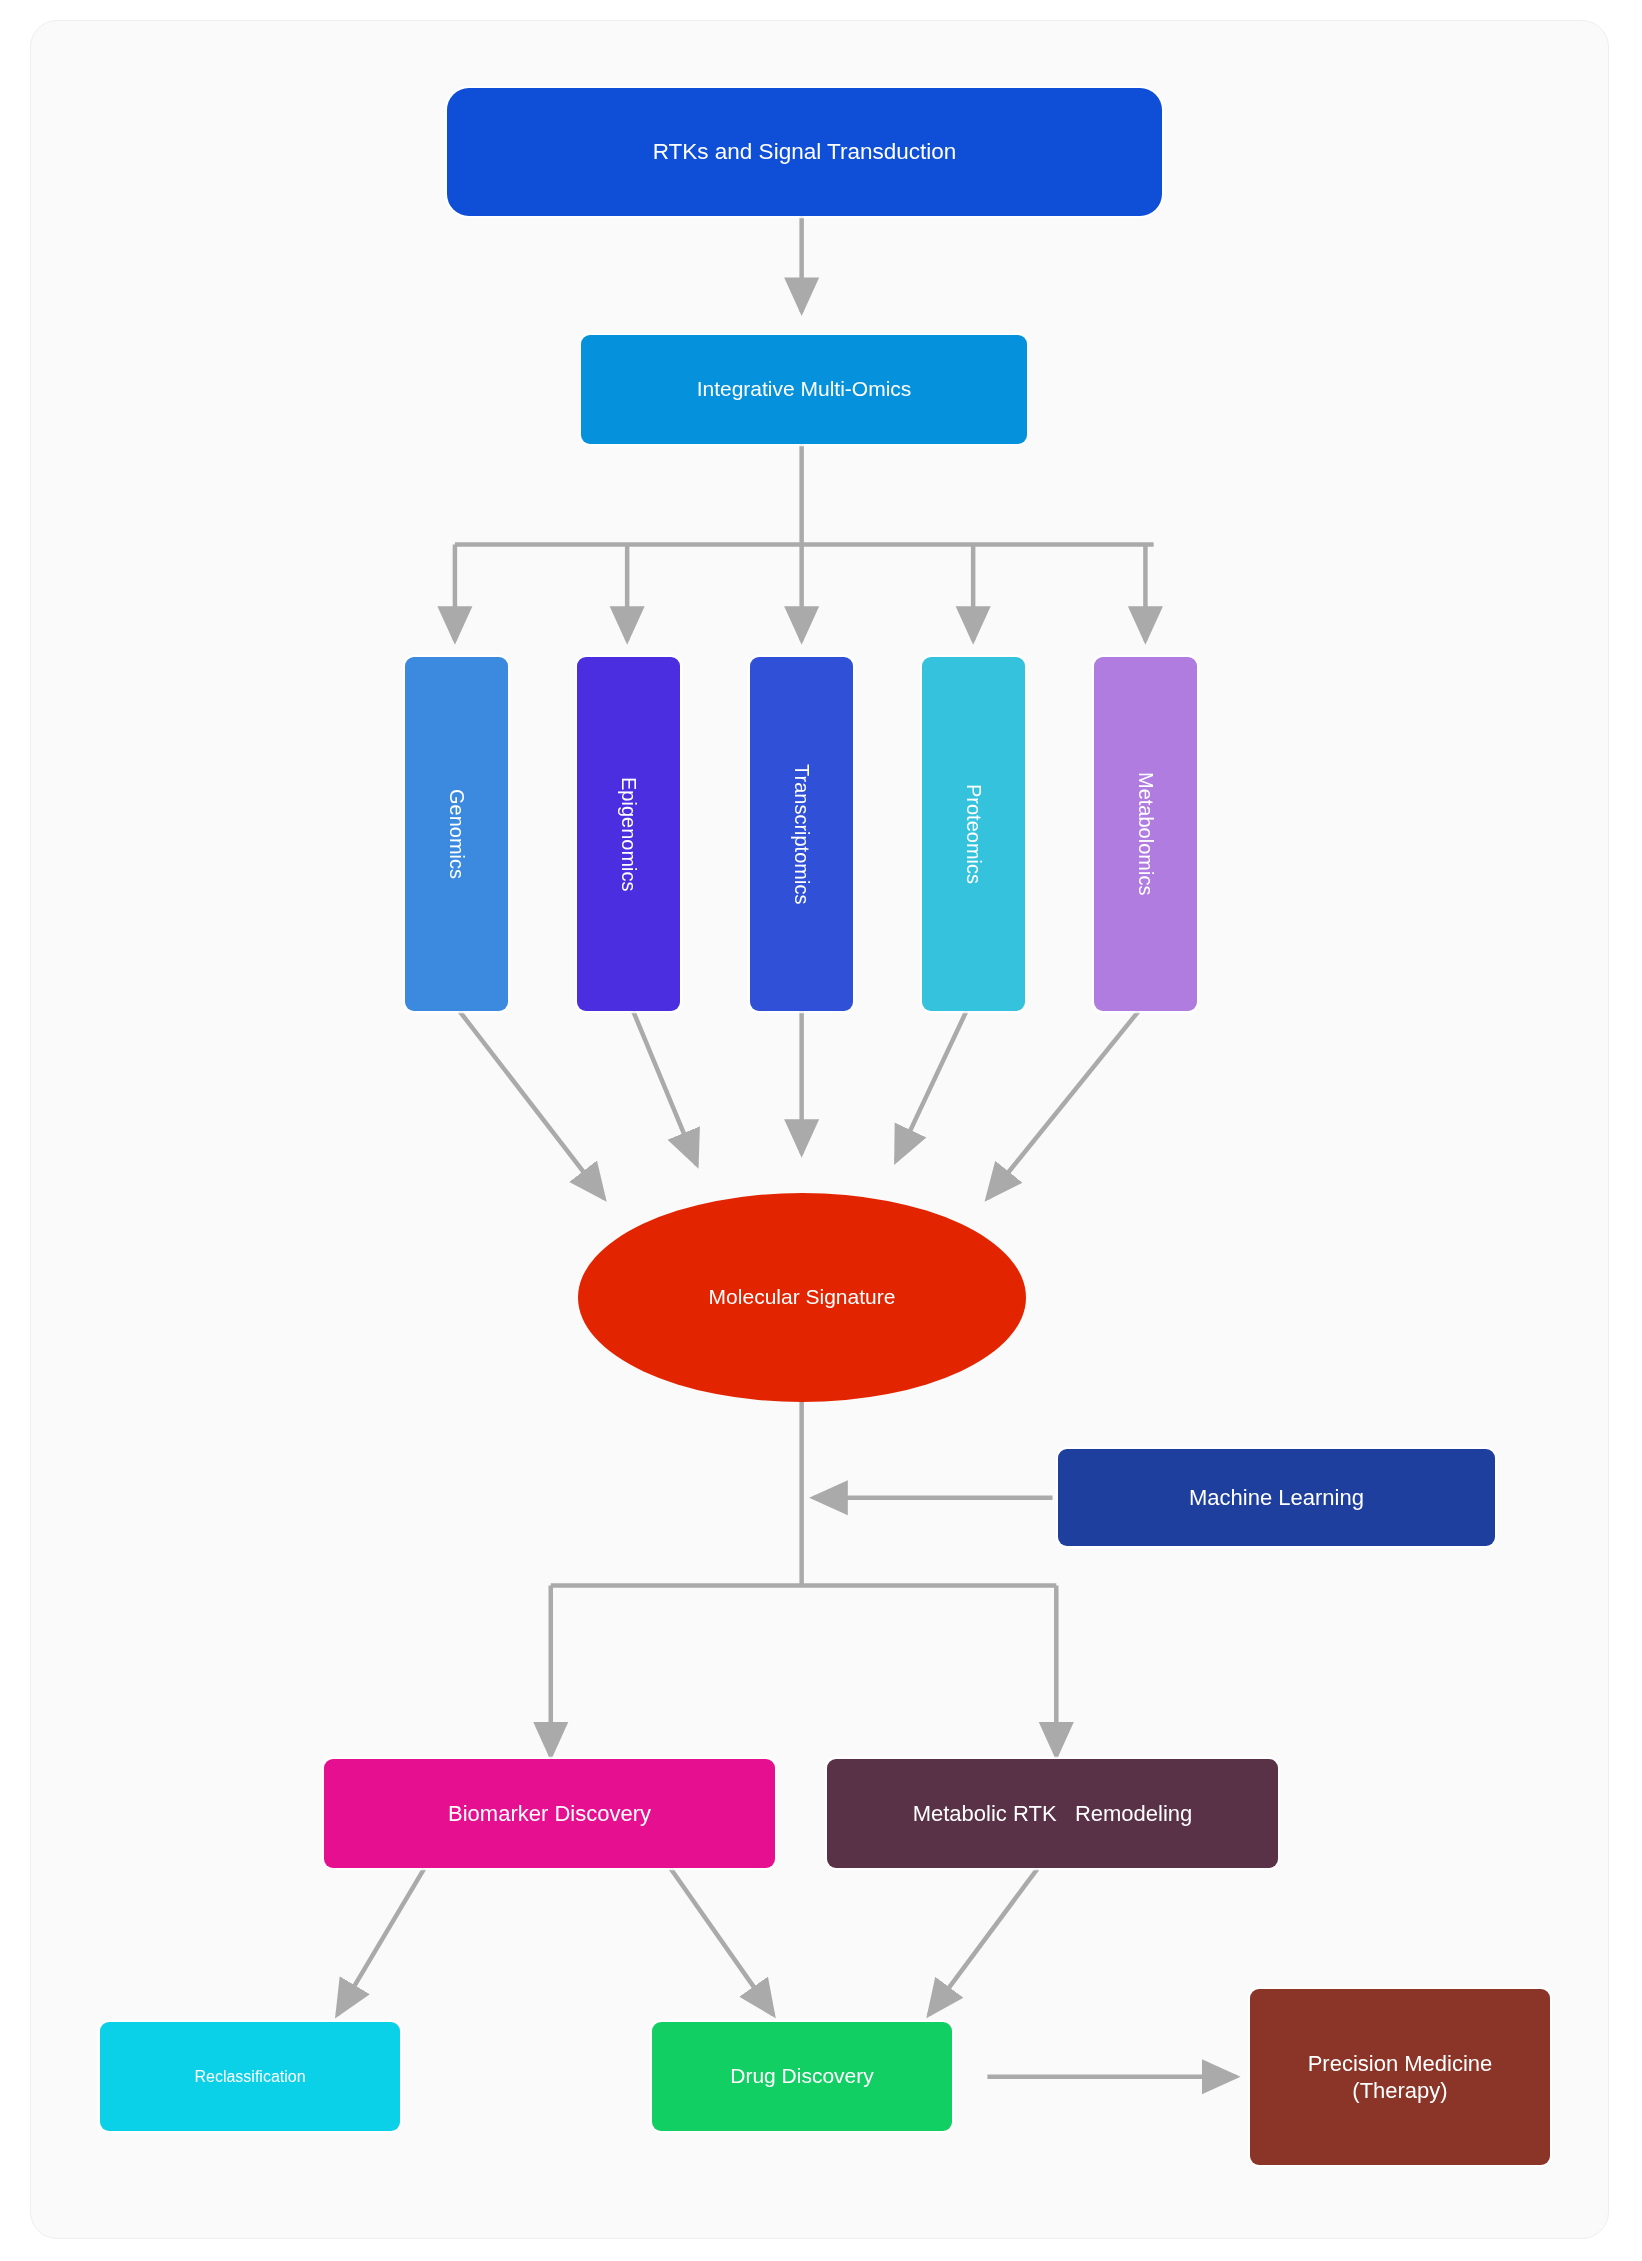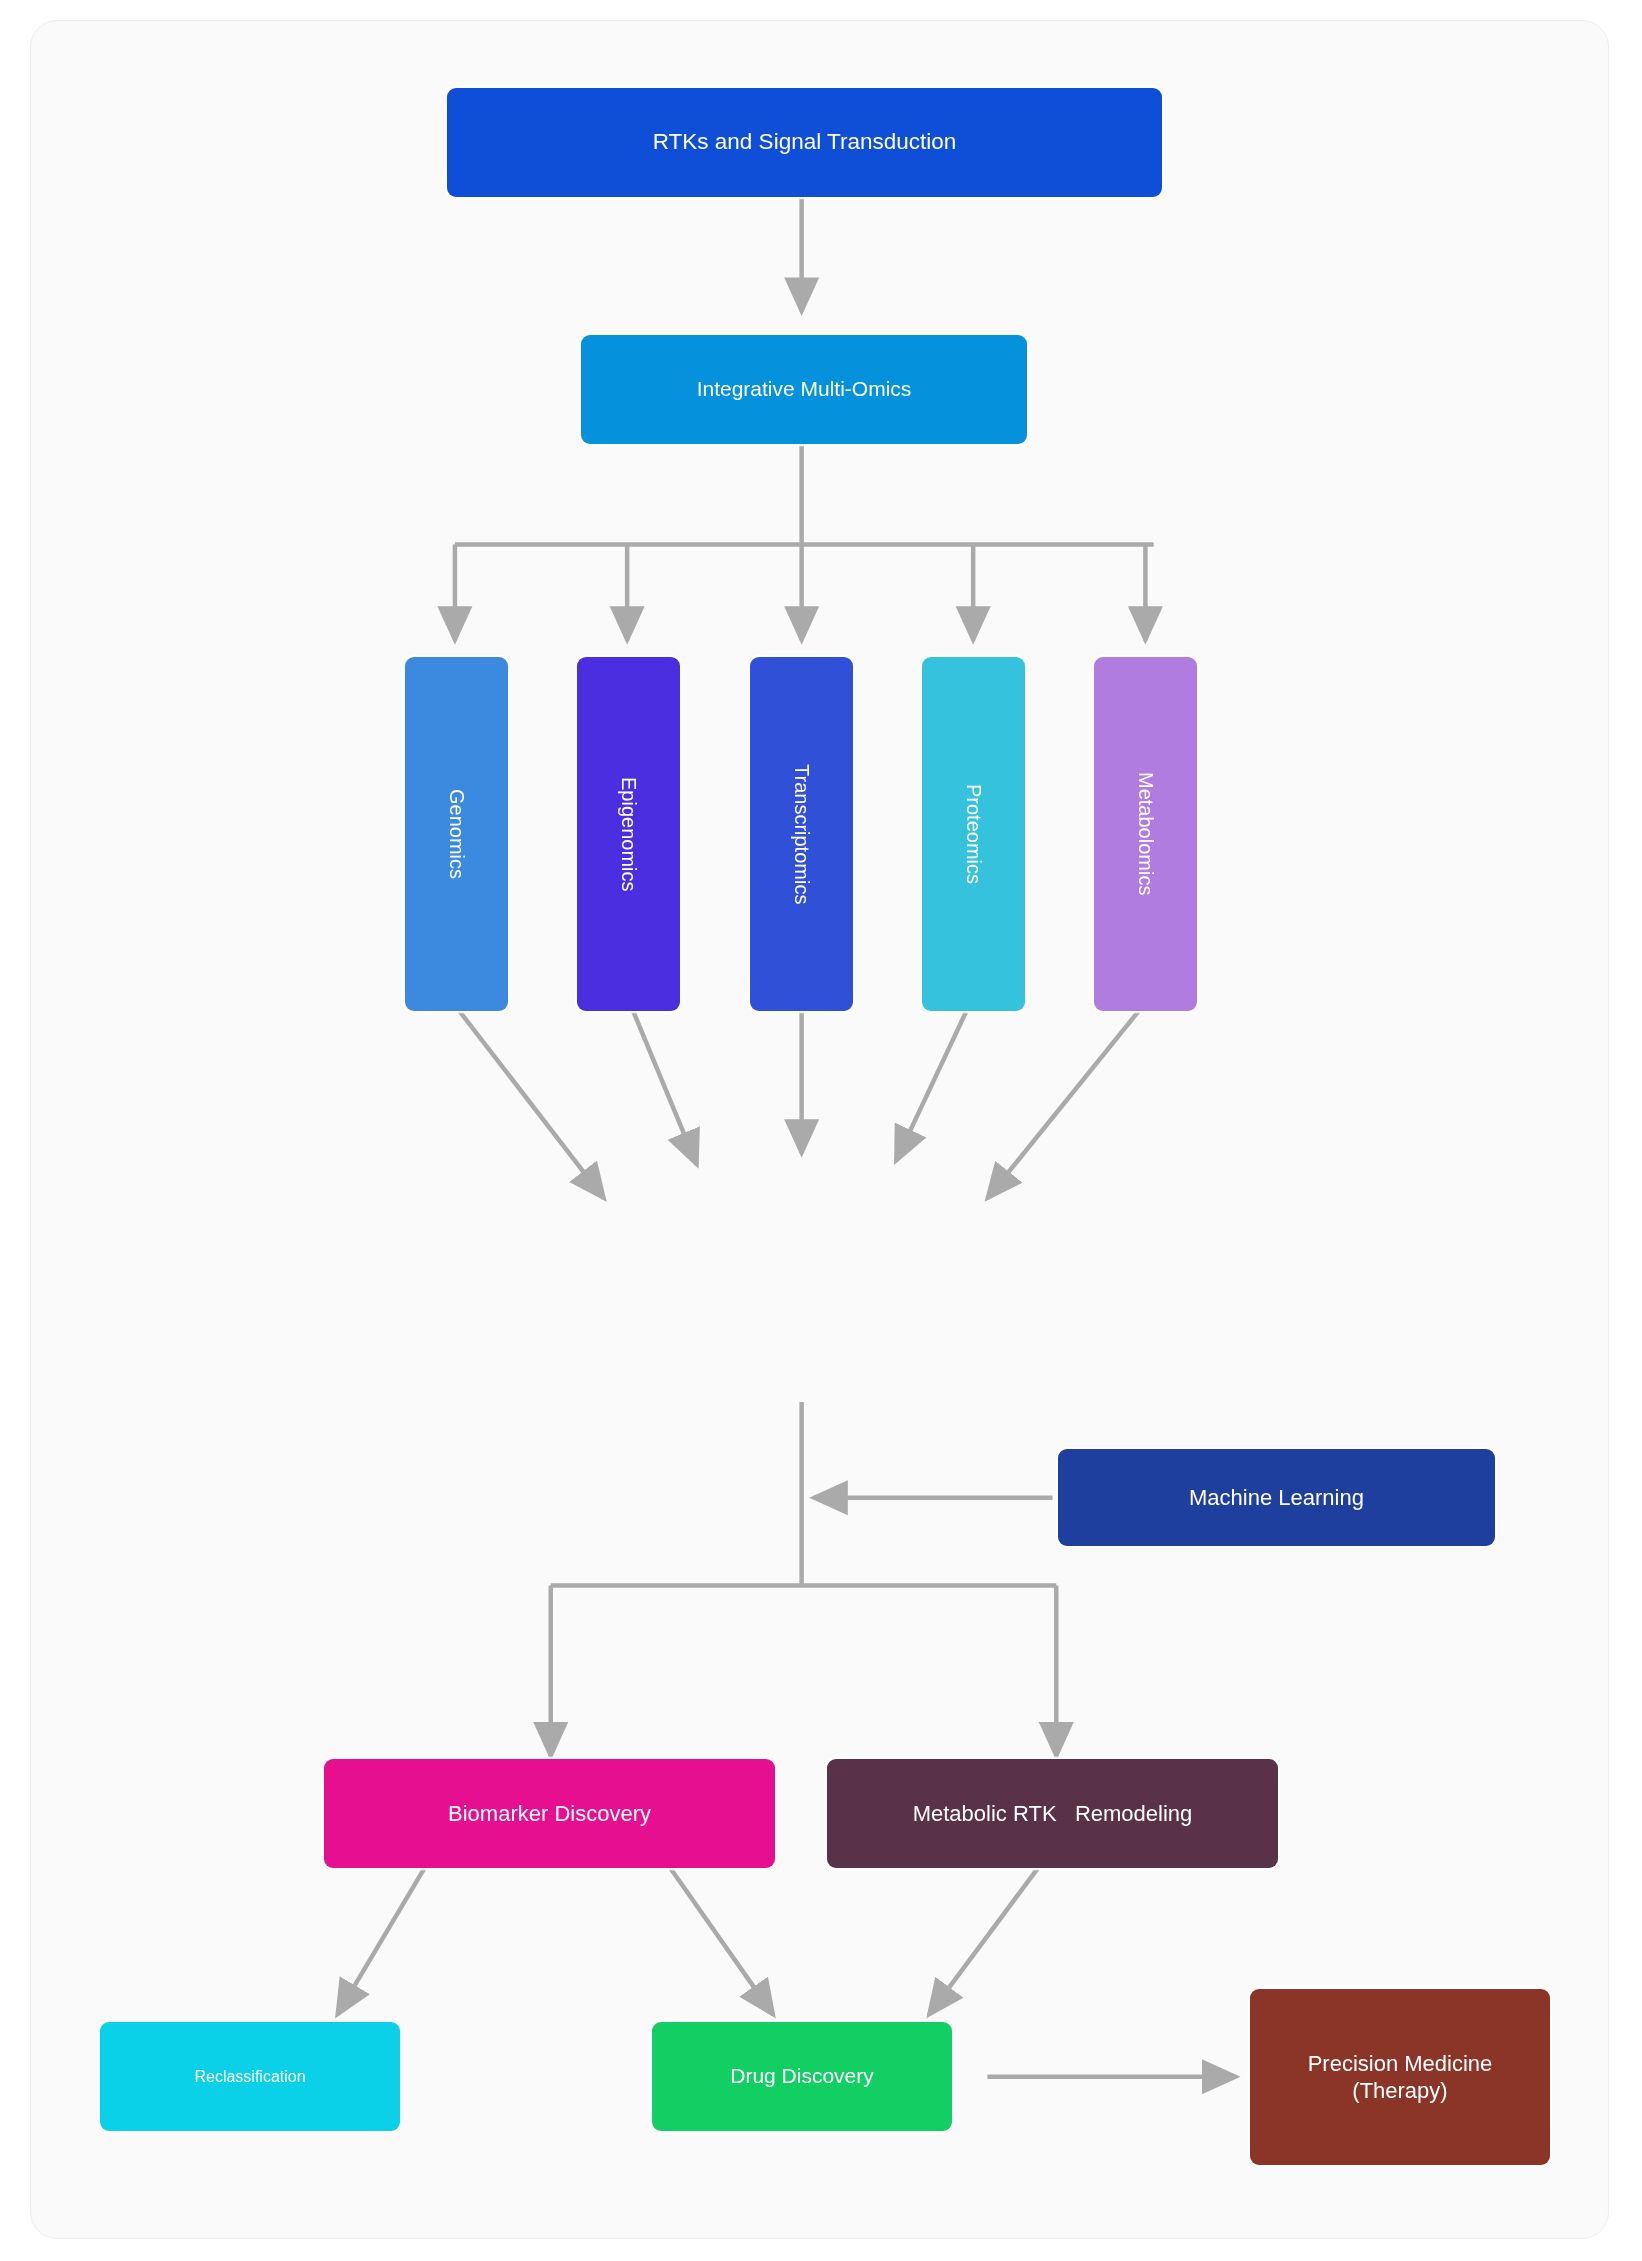--- a/index.html
+++ b/index.html
@@ -80,21 +80,21 @@
       <path d="M1405,2000 L1086,2000"></path>
       <path d="M735,2117 L735,2345"></path>
       <path d="M1410,2117 L1410,2345"></path>
       <path d="M566,2495 L450,2690"></path>
       <path d="M895,2495 L1032,2690"></path>
       <path d="M1385,2495 L1240,2690"></path>
       <path d="M1318,2773 L1650,2773"></path>
     </g>
   </svg>
 
-  <div class="node soft" style="left:447px;top:88px;width:715px;height:109px;background:#0f4fd8;font-size:22.5px;">
+  <div class="node soft" style="left:447px;top:88px;width:715px;height:128px;background:#0f4fd8;font-size:22.5px;border-radius:22px;">
     <span>RTKs and Signal Transduction</span>
   </div>
 
   <div class="node soft" style="left:581px;top:327px;width:446px;height:109px;background:#0591dc;font-size:21px;margin-top:8px;">
     <span>Integrative Multi-Omics</span>
   </div>
 
   <div class="node soft" style="left:405px;top:657px;width:103px;height:354px;background:#3b8ae0;font-size:20px;">
     <span class="vert">Genomics</span>
   </div>
@@ -108,20 +108,23 @@
   </div>
 
   <div class="node soft" style="left:922px;top:657px;width:103px;height:354px;background:#35c2dc;font-size:20px;">
     <span class="vert">Proteomics</span>
   </div>
 
   <div class="node soft" style="left:1094px;top:657px;width:103px;height:354px;background:#b07ce0;font-size:20px;">
     <span class="vert">Metabolomics</span>
   </div>
 
+  <div class="node ellipse" style="left:578px;top:1193px;width:448px;height:209px;background:#e32400;font-size:21px;">
+    <span>Molecular Signature</span>
+  </div>
 
   <div class="node soft" style="left:1058px;top:1449px;width:437px;height:97px;background:#1e3f9e;font-size:22px;">
     <span>Machine Learning</span>
   </div>
 
   <div class="node soft" style="left:324px;top:1759px;width:451px;height:109px;background:#e60f90;font-size:22px;">
     <span>Biomarker Discovery</span>
   </div>
 
   <div class="node soft" style="left:827px;top:1759px;width:451px;height:109px;background:#593248;font-size:22px;">

